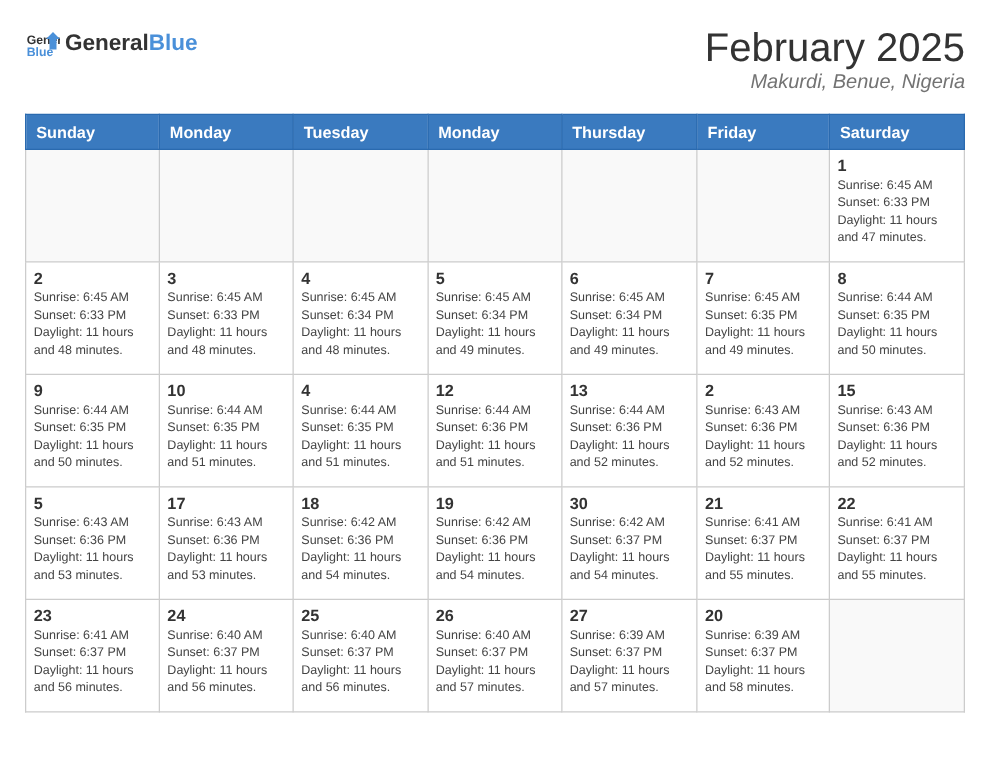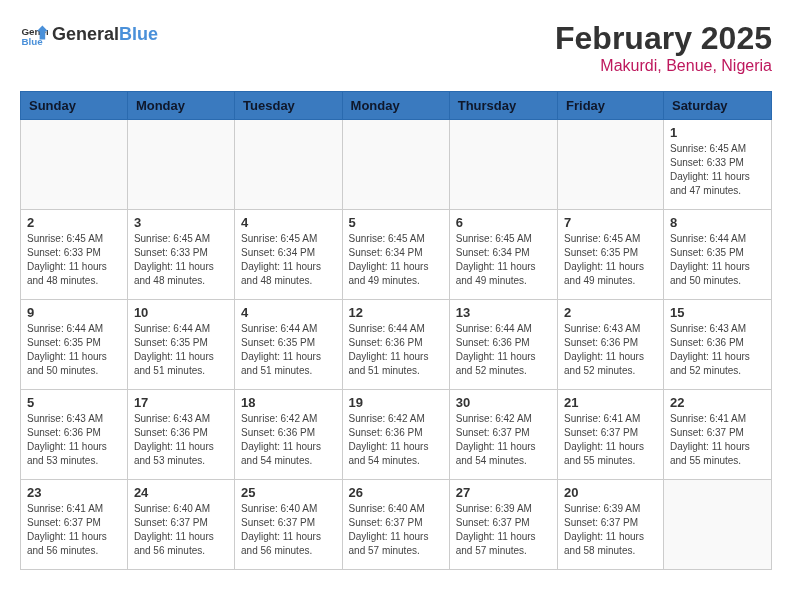--- a/index.html
+++ b/index.html
@@ -23,35 +23,36 @@
     }
     .logo-icon {
       width: 28px;
       height: 28px;
     }
     .title-block {
       text-align: right;
     }
     .title-block .month-year {
       font-size: 32px;
-      font-weight: bold;
+      font-weight: normal;
       color: #333;
     }
     .title-block .location {
       font-size: 16px;
-      color: #be185d;
+      color: #737373;
+      font-style: italic;
     }
     .calendar {
       width: 100%;
       border-collapse: collapse;
       border: 1px solid #ccc;
     }
     .calendar th {
       background: #3a7abf;
-      color: #0f172a;
+      color: #ffffff;
       font-size: 13px;
       font-weight: bold;
       padding: 6px 8px;
       text-align: left;
       border: 1px solid #2a6aaf;
     }
     .calendar td {
       vertical-align: top;
       width: 113px;
       min-height: 90px;

